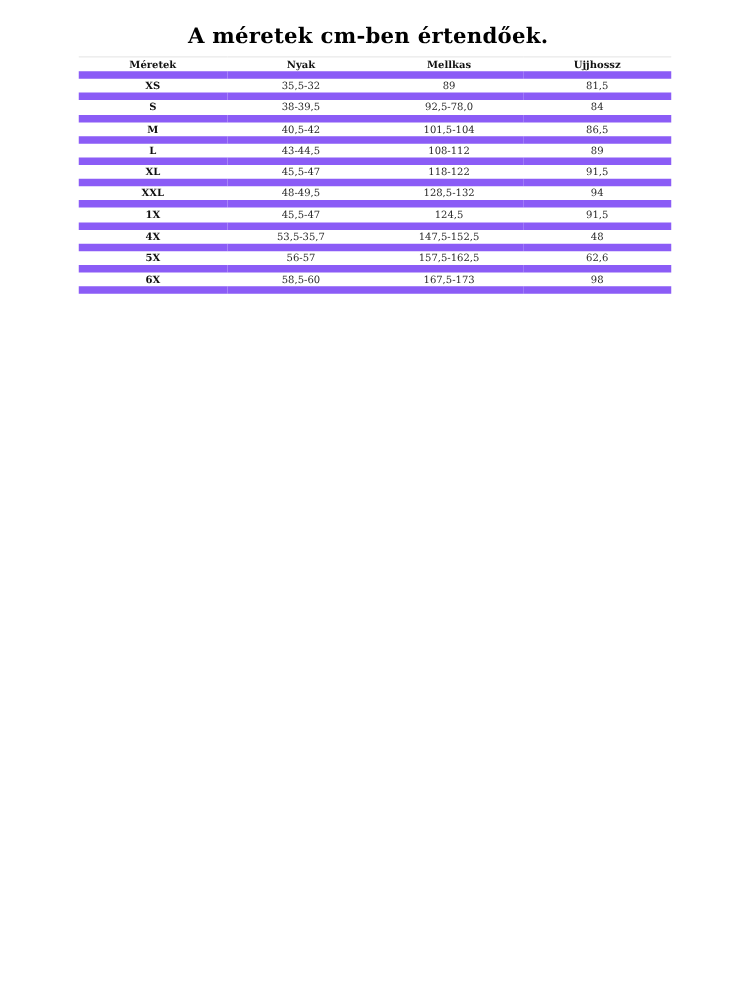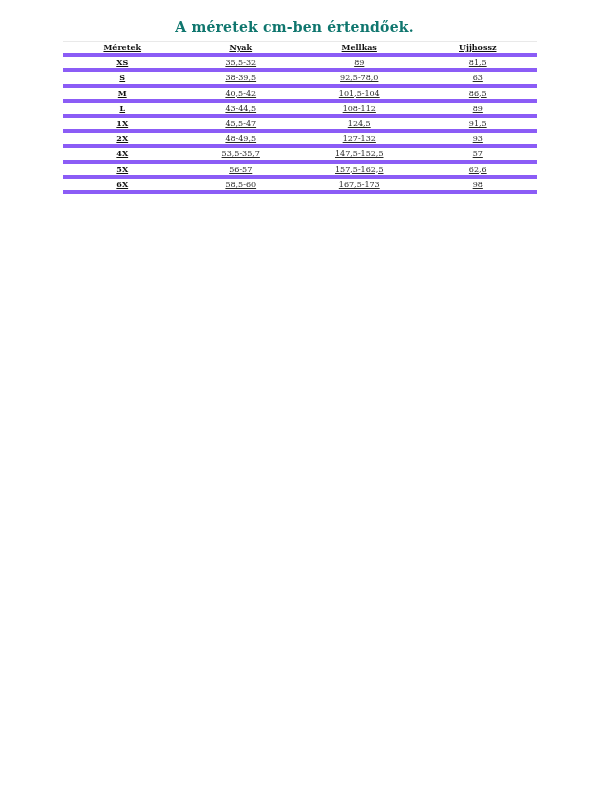--- a/index.html
+++ b/index.html
@@ -15,46 +15,45 @@
     overflow: hidden;
   }
   .page {
     width: 600px;
     height: 800px;
     background: #ffffff;
   }
   .title {
     margin: 19px 11px 6px 0;
     text-align: center;
-    font-size: 14px;
+    font-size: 17px;
     font-weight: bold;
-    color: #0f766e;
+    color: #000000;
     letter-spacing: 0.2px;
   }
   table.size-table {
     width: 474px;
     margin: 0 auto;
     border-collapse: collapse;
     table-layout: fixed;
     font-size: 8px;
     color: #2a2a2a;
     border-top: 1px solid #e9e9e9;
   }
   table.size-table th,
   table.size-table td {
     width: 25%;
     text-align: center;
     vertical-align: middle;
     padding: 1px 2px;
     line-height: 1.15;
-    border-bottom: 4px solid #8b5cf6;
+    border-bottom: 6px solid #8b5cf6;
     font-weight: normal;
     white-space: nowrap;
     overflow: hidden;
-    text-decoration: underline;
   }
   table.size-table thead th {
     font-weight: bold;
     color: #111111;
   }
   table.size-table td.size-col {
     font-weight: bold;
     color: #111111;
   }
 </style>
@@ -78,51 +77,57 @@
       <tr>
         <td class="size-col">XS</td>
         <td>35,5-32</td>
         <td>89</td>
         <td>81,5</td>
       </tr>
       <tr>
         <td class="size-col">S</td>
         <td>38-39,5</td>
         <td>92,5-78,0</td>
-        <td>63</td>
+        <td>84</td>
       </tr>
       <tr>
         <td class="size-col">M</td>
         <td>40,5-42</td>
         <td>101,5-104</td>
         <td>86,5</td>
       </tr>
       <tr>
         <td class="size-col">L</td>
         <td>43-44,5</td>
         <td>108-112</td>
         <td>89</td>
       </tr>
       <tr>
+        <td class="size-col">XL</td>
+        <td>45,5-47</td>
+        <td>118-122</td>
+        <td>91,5</td>
+      </tr>
+      <tr>
+        <td class="size-col">XXL</td>
+        <td>48-49,5</td>
+        <td>128,5-132</td>
+        <td>94</td>
+      </tr>
+      <tr>
         <td class="size-col">1X</td>
         <td>45,5-47</td>
         <td>124,5</td>
         <td>91,5</td>
       </tr>
       <tr>
-        <td class="size-col">2X</td>
-        <td>48-49,5</td>
-        <td>127-132</td>
-        <td>93</td>
-      </tr>
-      <tr>
         <td class="size-col">4X</td>
         <td>53,5-35,7</td>
         <td>147,5-152,5</td>
-        <td>57</td>
+        <td>48</td>
       </tr>
       <tr>
         <td class="size-col">5X</td>
         <td>56-57</td>
         <td>157,5-162,5</td>
         <td>62,6</td>
       </tr>
       <tr>
         <td class="size-col">6X</td>
         <td>58,5-60</td>

